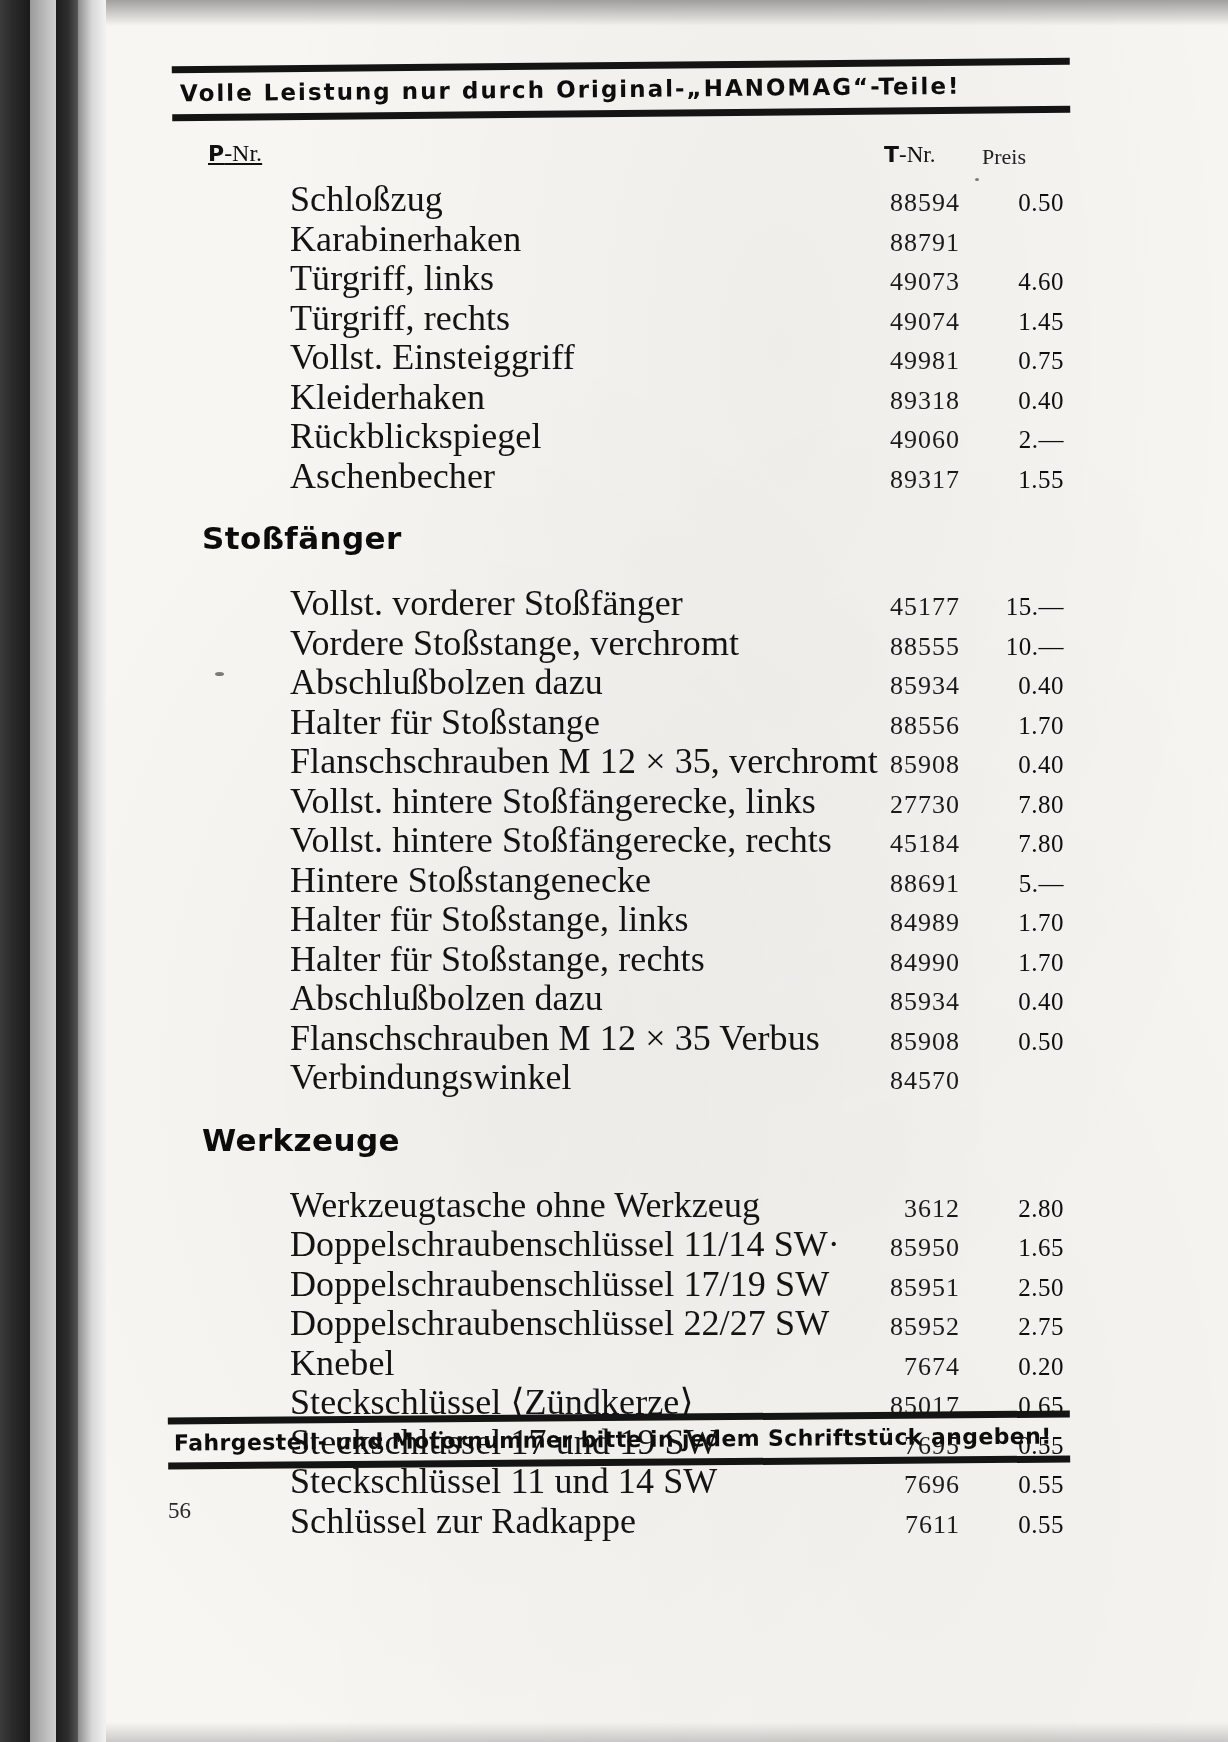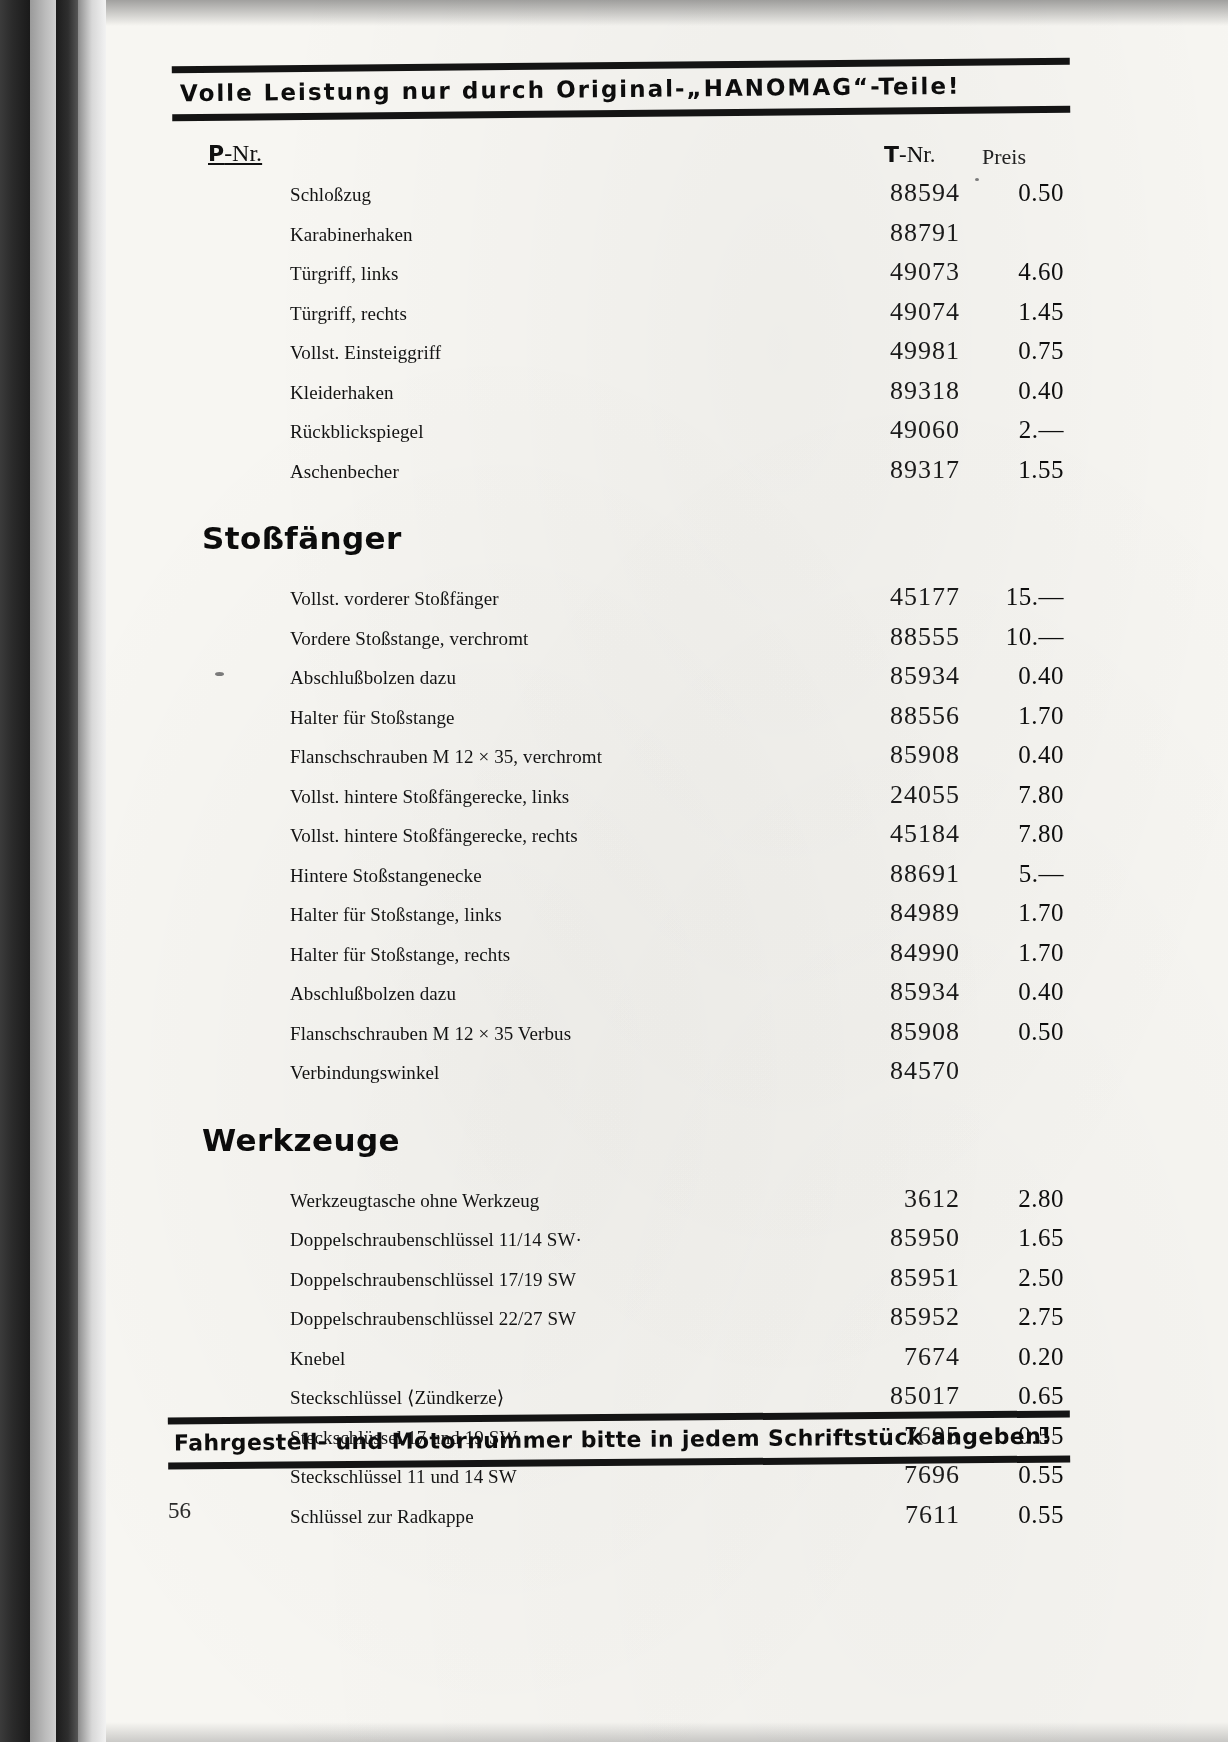--- a/index.html
+++ b/index.html
@@ -146,21 +146,21 @@
   }
   .row {
     display: flex;
     align-items: baseline;
     height: 39.5px;
   }
   .desc {
     width: 660px;
     padding-left: 118px;
     box-sizing: border-box;
-    font-size: 19px;
+    font-size: 36px;
     color: #131313;
     white-space: nowrap;
     letter-spacing: 0.1px;
   }
   .tnr {
     width: 128px;
     text-align: right;
     font-size: 26px;
     color: #1a1a1a;
     letter-spacing: 1px;
@@ -317,21 +317,21 @@
         <div class="tnr">88556</div>
         <div class="price">1.70</div>
       </div>
       <div class="row">
         <div class="desc">Flanschschrauben M 12 × 35, verchromt</div>
         <div class="tnr">85908</div>
         <div class="price">0.40</div>
       </div>
       <div class="row">
         <div class="desc">Vollst. hintere Stoßfängerecke, links</div>
-        <div class="tnr">24055</div>
+        <div class="tnr">27730</div>
         <div class="price">7.80</div>
       </div>
       <div class="row">
         <div class="desc">Vollst. hintere Stoßfängerecke, rechts</div>
         <div class="tnr">45184</div>
         <div class="price">7.80</div>
       </div>
       <div class="row">
         <div class="desc">Hintere Stoßstangenecke</div>
         <div class="tnr">88691</div>

